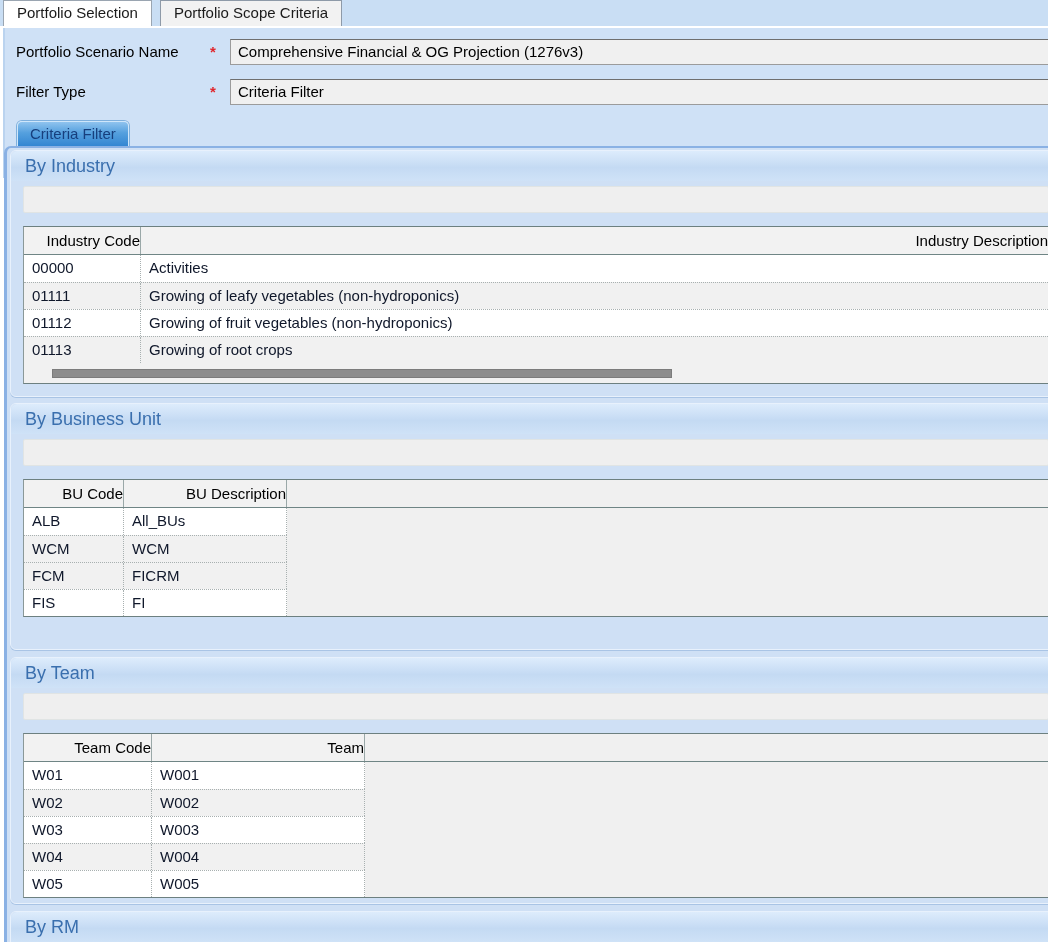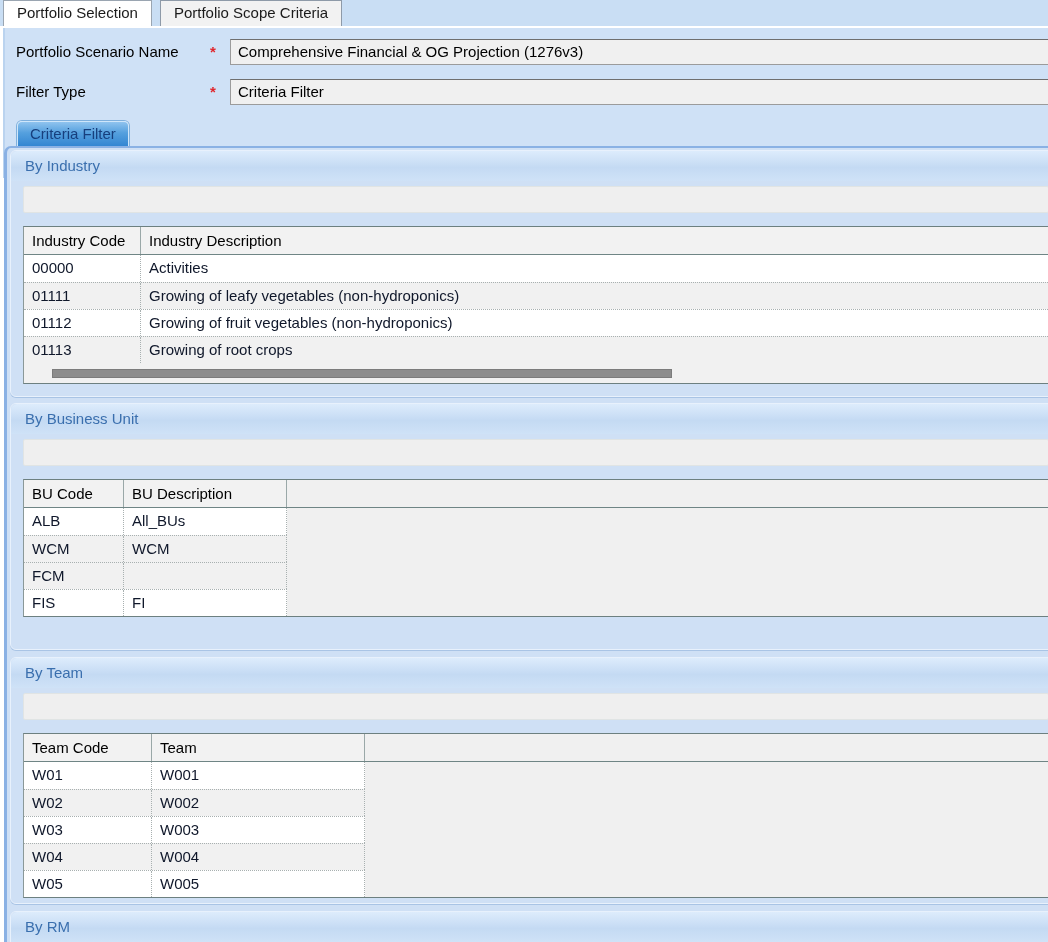--- a/index.html
+++ b/index.html
@@ -36,30 +36,30 @@
   
   .content-panel { position:absolute; top:146px; left:4px; width:1046px; height:798px;
                    background:#cfe0f5; border-left:3px solid #8ab1e4; border-top:2px solid #8ab1e4;
                    border-radius:7px 0 0 0; }
 
   .tray { position:absolute; left:3px; right:0; background:#cfe0f5;
           border:1px solid #e8f1fc; border-radius:6px 0 0 6px;
           box-shadow:0 1px 0 #a9c4e5; }
   .tray-band { height:30px; border-radius:6px 0 0 0;
                background:linear-gradient(180deg,#ddecfc 0%,#c4daf3 55%,#cfe2f7 100%); }
-  .tray-title { font-size:15px; color:#3a6fae; line-height:30px; padding-left:14px; display:inline-block; }
+  .tray-title { font-size:18px; color:#3a6fae; line-height:30px; padding-left:14px; display:inline-block; }
 
   .tbar { position:absolute; left:12px; right:0; top:35px; height:27px;
           background:#efefef; border:1px solid #e0e4e4; border-radius:2px; }
 
   .grid { position:absolute; left:12px; right:0; top:75px; background:#f0f0f0;
           border:1px solid #8a9898; border-top-color:#6d8080; border-bottom-color:#6d8080; }
   .ghead { display:flex; height:28px; background:#f0f0f0; border-bottom:1px solid #6f8585; }
   .gh { background:#f2f2f2; font-size:15px; color:#000; line-height:27px; padding-left:8px;
-        border-right:1px solid #9aa8a8; white-space:nowrap; overflow:hidden; }
+        border-right:1px solid #9aa8a8; white-space:nowrap; overflow:hidden;text-align:right; }
   .gh.fill { flex:1; border-right:none; }
   .grow { display:flex; height:27px; }
   .grow + .grow { border-top:1px dotted #a8b0b0; }
   .grow.even { background:#ffffff; }
   .grow.odd  { background:#f1f1f1; }
   .gc { font-size:15px; color:#0f172a; line-height:26px; padding-left:8px;
         border-right:1px dotted #a8b0b0; white-space:nowrap; overflow:hidden; }
   .gc.fill { flex:1; border-right:none; }
 
   
@@ -145,20 +145,21 @@
         <div class="grow even w-bu">
           <div class="gc c-bu1">ALB</div>
           <div class="gc fill">All_BUs</div>
         </div>
         <div class="grow odd w-bu">
           <div class="gc c-bu1">WCM</div>
           <div class="gc fill">WCM</div>
         </div>
         <div class="grow odd w-bu">
           <div class="gc c-bu1">FCM</div>
+          <div class="gc fill">FICRM</div>
         </div>
         <div class="grow even w-bu">
           <div class="gc c-bu1">FIS</div>
           <div class="gc fill">FI</div>
         </div>
       </div>
     </div>
 
     <div class="tray" style="top:509px; height:247px;">
       <div class="tray-band">

